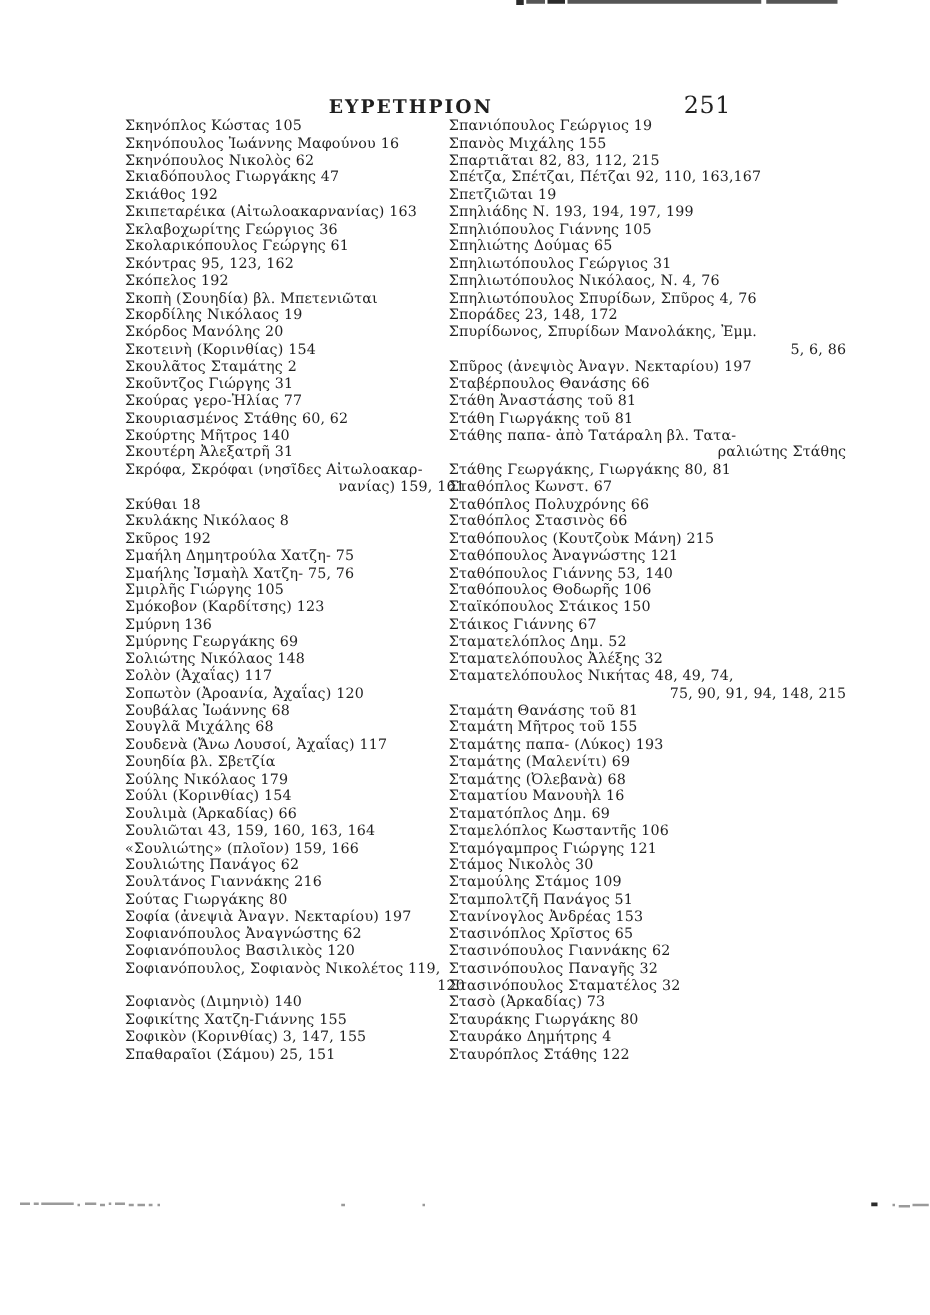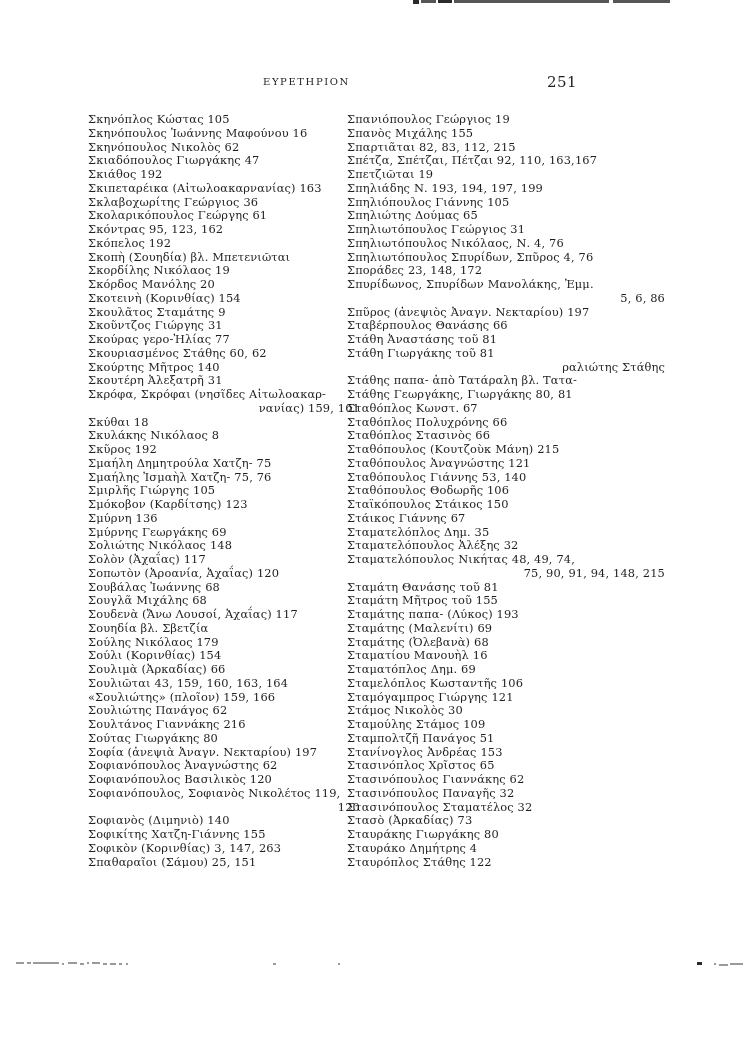--- a/index.html
+++ b/index.html
@@ -6,31 +6,33 @@
   .page{
     position:relative;
     width:744px;height:1052px;
     background:#ffffff;
     font-family:"DejaVu Serif","Liberation Serif",serif;
     color:#1f1f1f;
     overflow:hidden;
   }
   .header-title{
     position:absolute;left:263px;top:76px;
-    font-size:10px;letter-spacing:1.6px;
+    font-size:15px;letter-spacing:1.6px;
     white-space:nowrap;
+    font-weight:bold;
   }
   .header-pagenum{
     position:absolute;left:547px;top:73px;
-    font-size:15px;letter-spacing:.5px;
+    font-size:19px;letter-spacing:.5px;
   }
   .col{
-    position:absolute;top:113px;
+    position:absolute;top:94px;
     font-size:11.4px;line-height:13.76px;
     letter-spacing:.15px;
+    margin-left:12px;
   }
   .col-left{left:88px;width:272px;}
   .col-right{left:347px;width:318px;}
   .line{white-space:nowrap;height:13.76px;}
   .line.indent{padding-left:15px;text-align:right;}
   
   .art{position:absolute;background:#565656;}
   .art.dark{background:#2b2b2b;}
   .art.light{background:#9a9a9a;}
 </style>
@@ -58,21 +60,21 @@
       <div class="line">Σκιάθος 192</div>
       <div class="line">Σκιπεταρέικα (Αἰτωλοακαρνανίας) 163</div>
       <div class="line">Σκλαβοχωρίτης Γεώργιος 36</div>
       <div class="line">Σκολαρικόπουλος Γεώργης 61</div>
       <div class="line">Σκόντρας 95, 123, 162</div>
       <div class="line">Σκόπελος 192</div>
       <div class="line">Σκοπὴ (Σουηδία) βλ. Μπετενιῶται</div>
       <div class="line">Σκορδίλης Νικόλαος 19</div>
       <div class="line">Σκόρδος Μανόλης 20</div>
       <div class="line">Σκοτεινὴ (Κορινθίας) 154</div>
-      <div class="line">Σκουλᾶτος Σταμάτης 9</div>
+      <div class="line">Σκουλᾶτος Σταμάτης 2</div>
       <div class="line">Σκοῦντζος Γιώργης 31</div>
       <div class="line">Σκούρας γερο-Ἠλίας 77</div>
       <div class="line">Σκουριασμένος Στάθης 60, 62</div>
       <div class="line">Σκούρτης Μῆτρος 140</div>
       <div class="line">Σκουτέρη Ἀλεξατρῆ 31</div>
       <div class="line">Σκρόφα, Σκρόφαι (νησῖδες Αἰτωλοακαρ-</div>
       <div class="line indent">νανίας) 159, 161</div>
       <div class="line">Σκύθαι 18</div>
       <div class="line">Σκυλάκης Νικόλαος 8</div>
       <div class="line">Σκῦρος 192</div>
@@ -97,21 +99,21 @@
       <div class="line">Σουλιώτης Πανάγος 62</div>
       <div class="line">Σουλτάνος Γιαννάκης 216</div>
       <div class="line">Σούτας Γιωργάκης 80</div>
       <div class="line">Σοφία (ἀνεψιὰ Ἀναγν. Νεκταρίου) 197</div>
       <div class="line">Σοφιανόπουλος Ἀναγνώστης 62</div>
       <div class="line">Σοφιανόπουλος Βασιλικὸς 120</div>
       <div class="line">Σοφιανόπουλος, Σοφιανὸς Νικολέτος 119,</div>
       <div class="line indent">120</div>
       <div class="line">Σοφιανὸς (Διμηνιὸ) 140</div>
       <div class="line">Σοφικίτης Χατζη-Γιάννης 155</div>
-      <div class="line">Σοφικὸν (Κορινθίας) 3, 147, 263</div>
+      <div class="line">Σοφικὸν (Κορινθίας) 3, 147, 155</div>
       <div class="line">Σπαθαραῖοι (Σάμου) 25, 151</div>
     </div>
   <div class="col col-right" id="col-right">
       <div class="line">Σπανιόπουλος Γεώργιος 19</div>
       <div class="line">Σπανὸς Μιχάλης 155</div>
       <div class="line">Σπαρτιᾶται 82, 83, 112, 215</div>
       <div class="line">Σπέτζα, Σπέτζαι, Πέτζαι 92, 110, 163,167</div>
       <div class="line">Σπετζιῶται 19</div>
       <div class="line">Σπηλιάδης Ν. 193, 194, 197, 199</div>
       <div class="line">Σπηλιόπουλος Γιάννης 105</div>
@@ -119,33 +121,33 @@
       <div class="line">Σπηλιωτόπουλος Γεώργιος 31</div>
       <div class="line">Σπηλιωτόπουλος Νικόλαος, Ν. 4, 76</div>
       <div class="line">Σπηλιωτόπουλος Σπυρίδων, Σπῦρος 4, 76</div>
       <div class="line">Σποράδες 23, 148, 172</div>
       <div class="line">Σπυρίδωνος, Σπυρίδων Μανολάκης, Ἐμμ.</div>
       <div class="line indent">5, 6, 86</div>
       <div class="line">Σπῦρος (ἀνεψιὸς Ἀναγν. Νεκταρίου) 197</div>
       <div class="line">Σταβέρπουλος Θανάσης 66</div>
       <div class="line">Στάθη Ἀναστάσης τοῦ 81</div>
       <div class="line">Στάθη Γιωργάκης τοῦ 81</div>
+      <div class="line">Στάθης παπα- ἀπὸ Τατάραλη βλ. Τατα-</div>
       <div class="line indent">ραλιώτης Στάθης</div>
-      <div class="line">Στάθης παπα- ἀπὸ Τατάραλη βλ. Τατα-</div>
       <div class="line">Στάθης Γεωργάκης, Γιωργάκης 80, 81</div>
       <div class="line">Σταθόπλος Κωνστ. 67</div>
       <div class="line">Σταθόπλος Πολυχρόνης 66</div>
       <div class="line">Σταθόπλος Στασινὸς 66</div>
       <div class="line">Σταθόπουλος (Κουτζοὺκ Μάνη) 215</div>
       <div class="line">Σταθόπουλος Ἀναγνώστης 121</div>
       <div class="line">Σταθόπουλος Γιάννης 53, 140</div>
       <div class="line">Σταθόπουλος Θοδωρῆς 106</div>
       <div class="line">Σταϊκόπουλος Στάικος 150</div>
       <div class="line">Στάικος Γιάννης 67</div>
-      <div class="line">Σταματελόπλος Δημ. 35</div>
+      <div class="line">Σταματελόπλος Δημ. 52</div>
       <div class="line">Σταματελόπουλος Ἀλέξης 32</div>
       <div class="line">Σταματελόπουλος Νικήτας 48, 49, 74,</div>
       <div class="line indent">75, 90, 91, 94, 148, 215</div>
       <div class="line">Σταμάτη Θανάσης τοῦ 81</div>
       <div class="line">Σταμάτη Μῆτρος τοῦ 155</div>
       <div class="line">Σταμάτης παπα- (Λύκος) 193</div>
       <div class="line">Σταμάτης (Μαλενίτι) 69</div>
       <div class="line">Σταμάτης (Ὀλεβανὰ) 68</div>
       <div class="line">Σταματίου Μανουὴλ 16</div>
       <div class="line">Σταματόπλος Δημ. 69</div>

